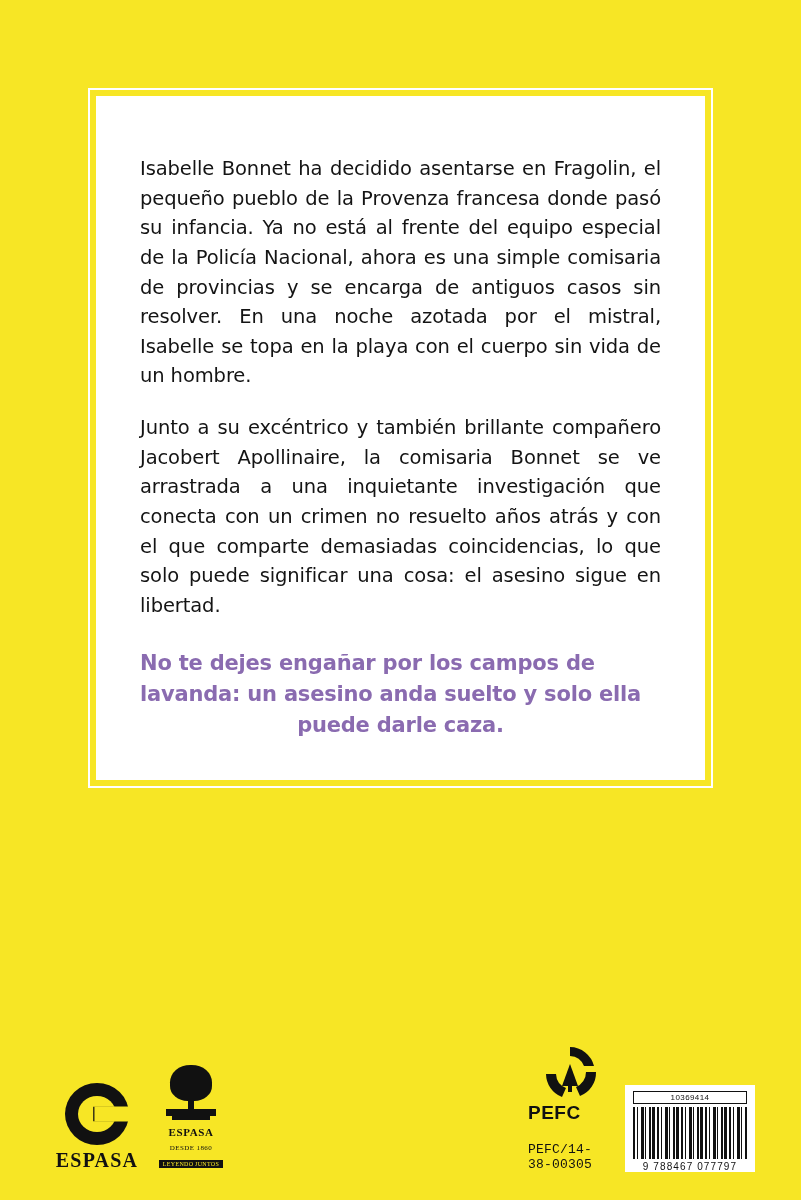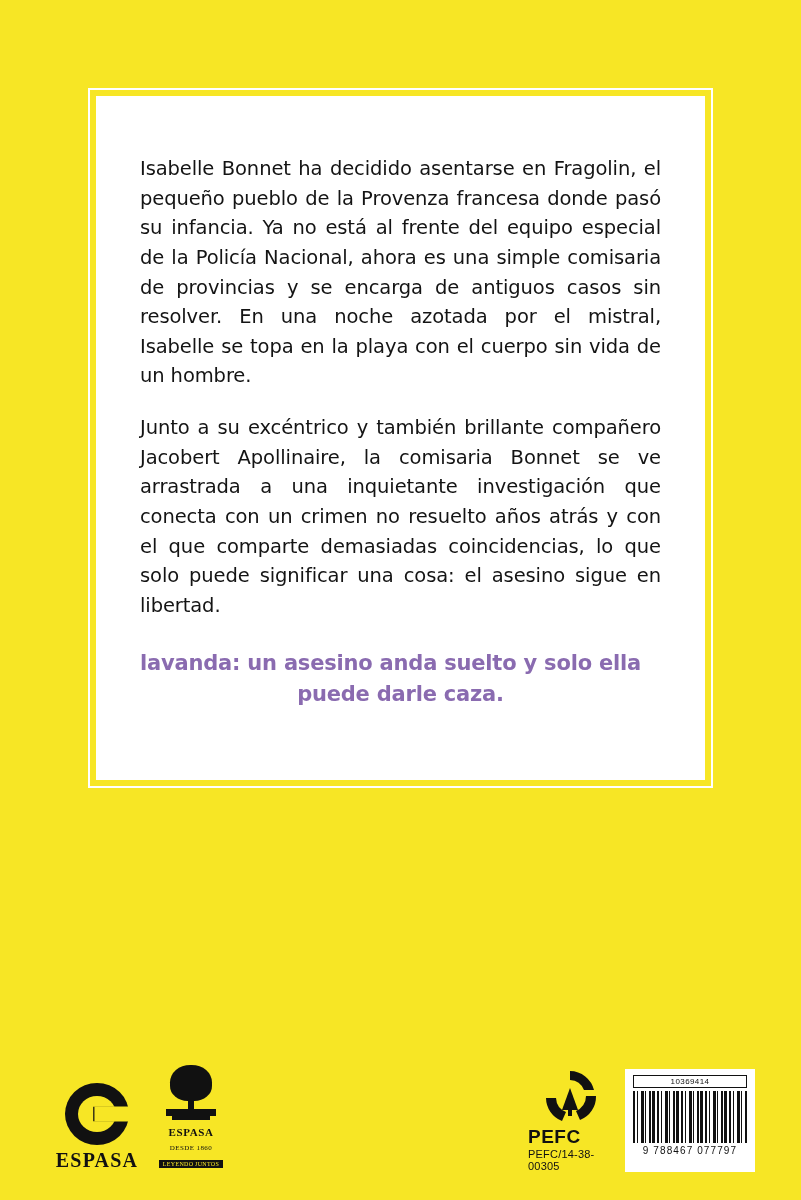--- a/index.html
+++ b/index.html
@@ -188,35 +188,35 @@
   }
   .pefc-word {
     font-family: "Liberation Sans", sans-serif;
     font-size: 19px;
     font-weight: bold;
     letter-spacing: 0.5px;
     color: #111;
     margin-top: 2px;
   }
   .pefc-code {
-    font-family: Liberation Sans, sans-serif;
-    font-size: 11px;
-    color: #111;
-    margin-top: 0;
+    font-family: Liberation Mono, monospace;
+    font-size: 13px;
+    color: #111;
+    margin-top: 18px;
     letter-spacing: 0.2px;
   }
 
   
   .barcode-box {
     position: absolute;
     right: 46px;
     bottom: 28px;
     width: 130px;
     background: #ffffff;
-    padding: 6px 8px 16px 8px;
+    padding: 6px 8px 0 8px;
     box-sizing: border-box;
     text-align: center;
   }
   .barcode-top {
     font-family: "Liberation Sans", sans-serif;
     font-size: 8px;
     color: #111;
     border: 1px solid #111;
     padding: 1px 0 1px 0;
     margin-bottom: 3px;
@@ -247,20 +247,21 @@
 <body>
 
 <div class="blurb-frame">
   <div class="blurb-panel">
 
     <p class="blurb-para">Isabelle Bonnet ha decidido asentarse en Fragolin, el pequeño pueblo de la Provenza francesa donde pasó su infancia. Ya no está al frente del equipo especial de la Policía Nacional, ahora es una simple comisaria de provincias y se encarga de antiguos casos sin resolver. En una noche azotada por el mistral, Isabelle se topa en la playa con el cuerpo sin vida de un hombre.</p>
 
     <p class="blurb-para">Junto a su excéntrico y también brillante compañero Jacobert Apollinaire, la comisaria Bonnet se ve arrastrada a una inquietante investigación que conecta con un crimen no resuelto años atrás y con el que comparte demasiadas coincidencias, lo que solo puede significar una cosa: el asesino sigue en libertad.</p>
 
     <p class="blurb-tagline">
+      <span class="tagline-l1">No te dejes engañar por los campos de</span>
       <span class="tagline-l2">lavanda: un asesino anda suelto y solo ella</span>
       <span class="tagline-l3">puede darle caza.</span>
     </p>
 
   </div>
 </div>
 
 <div class="bottom-bar">
 
   <div class="espasa-logo">

